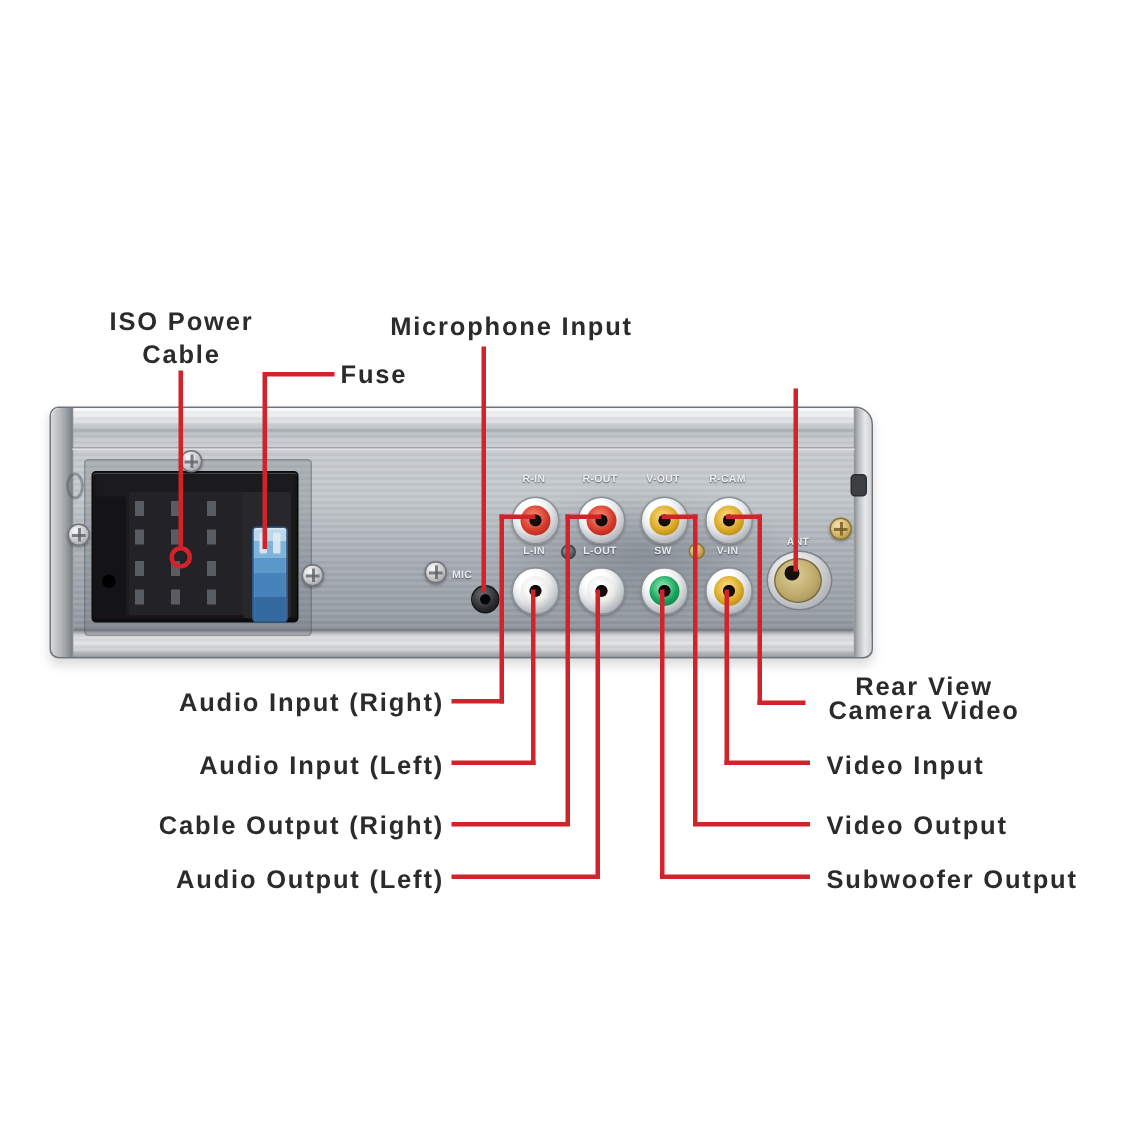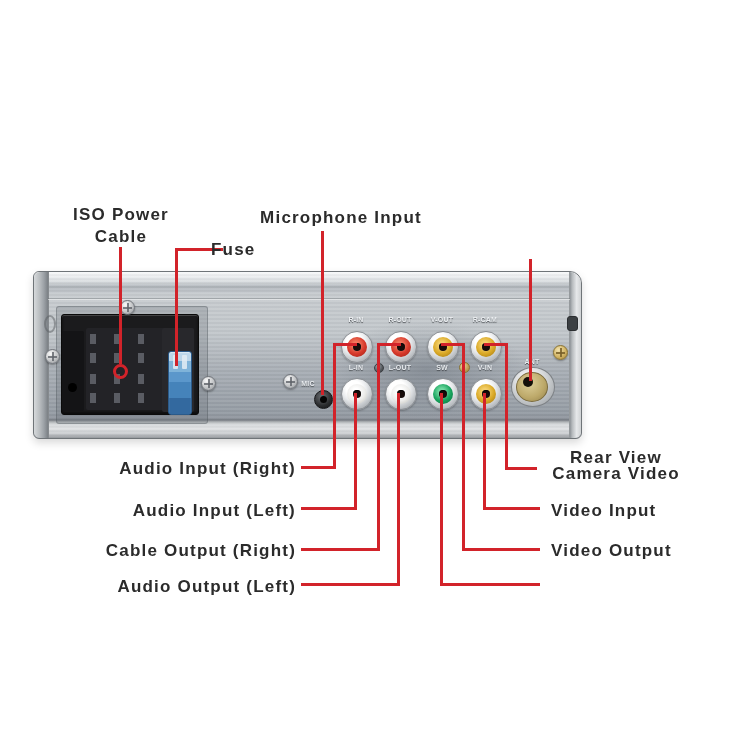--- a/index.html
+++ b/index.html
@@ -220,28 +220,29 @@
   <div class="rl" style="left:505px;top:343px;width:3px;height:127px"></div>
   <div class="rl" style="left:505px;top:467px;width:32px;height:3px"></div>
 
   <div class="rl" style="left:483px;top:393px;width:3px;height:117px"></div>
   <div class="rl" style="left:483px;top:507px;width:57px;height:3px"></div>
 
   <div class="lbl center two" style="left:40px;top:204px;width:162px;line-height:22px">
     <span>ISO Power</span><br>
     <span>Cable</span>
   </div>
-  <div class="lbl" style="left:211px;top:240px">Fuse</div>
+  <div class="lbl" style="left:227px;top:240px">Fuse</div>
   <div class="lbl center" style="left:246px;top:208px;width:190px">Microphone Input</div>
 
   <div class="lbl right" style="right:454px;top:459px">Audio Input (Right)</div>
   <div class="lbl right" style="right:454px;top:501px">Audio Input (Left)</div>
   <div class="lbl right" style="right:454px;top:541px">Cable Output (Right)</div>
   <div class="lbl right" style="right:454px;top:577px">Audio Output (Left)</div>
 
   <div class="lbl center two" style="left:551px;top:450px;width:130px;line-height:16px">
     <span>Rear View</span><br>
     <span>Camera Video</span>
   </div>
   <div class="lbl" style="left:551px;top:501px">Video Input</div>
   <div class="lbl" style="left:551px;top:541px">Video Output</div>
+  <div class="lbl" style="left:551px;top:577px">Subwoofer Output</div>
 
 </div>
 
 </body></html>

